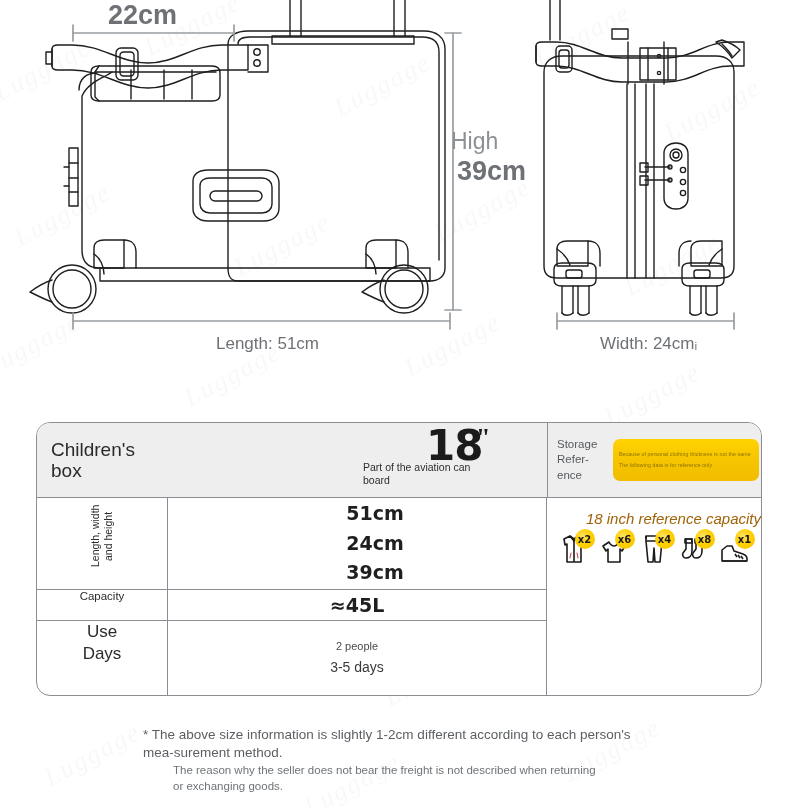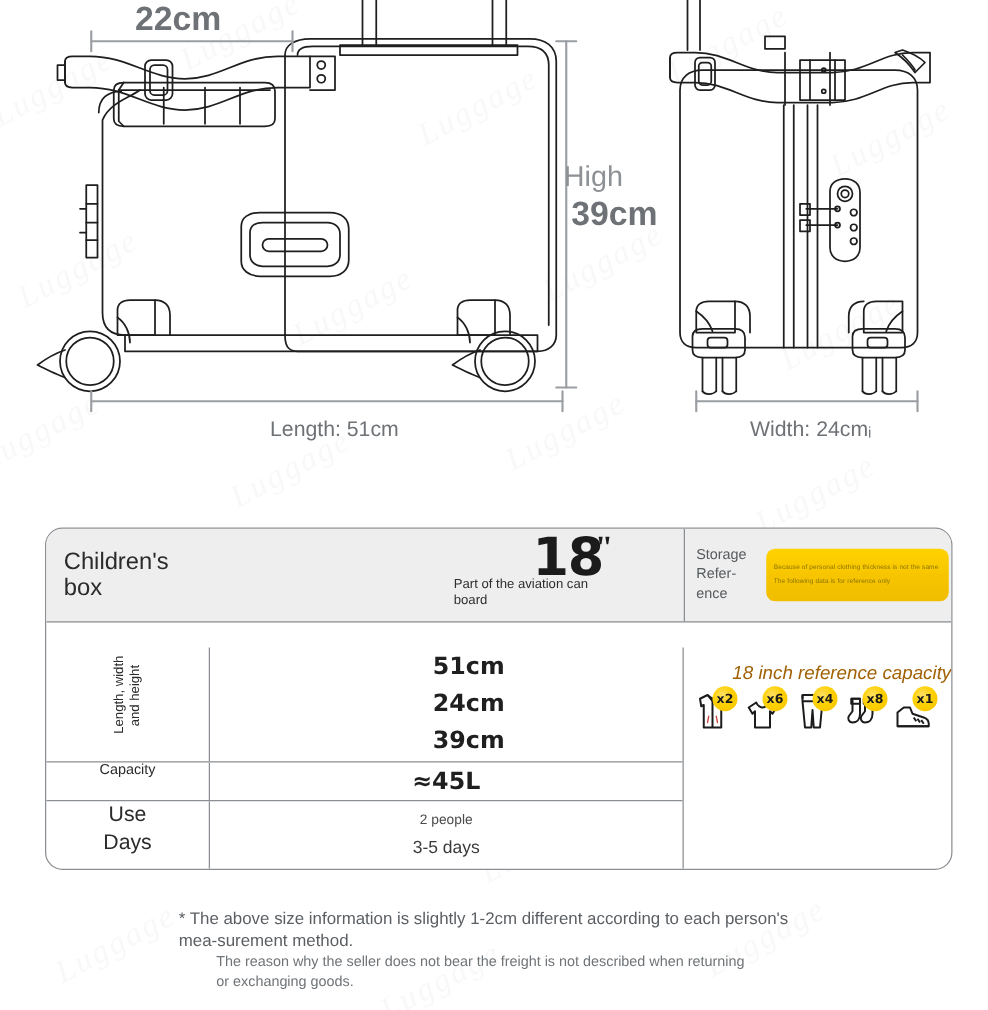--- a/index.html
+++ b/index.html
@@ -67,21 +67,20 @@
     border-radius: 14px;
     background: #ffffff;
     box-sizing: border-box;
     overflow: hidden;
     z-index: 3;
   }
   .spec-grid {
     display: flex;
     flex-direction: column;
     height: 100%;
-    gap: 20px;
   }
   .spec-top {
     display: flex;
     height: 74px;
     background: #eeeeee;
     border-bottom: 1.4px solid #8b8f93;
     flex: 0 0 auto;
   }
   .spec-body {
     display: flex;
@@ -246,21 +245,21 @@
   
   .cap-title {
     text-align: right;
     font-size: 15px;
     color: #a16207;
     margin-top: 12px;
     font-style: italic;
   }
   .cap-icons {
     display: flex;
-    justify-content: flex-start;
+    justify-content: center;
     align-items: flex-end;
     gap: 3px;
     margin-top: 6px;
     padding: 0 4px;
   }
   .cap-item {
     position: relative;
     width: 37px;
     height: 32px;
     display: flex;

